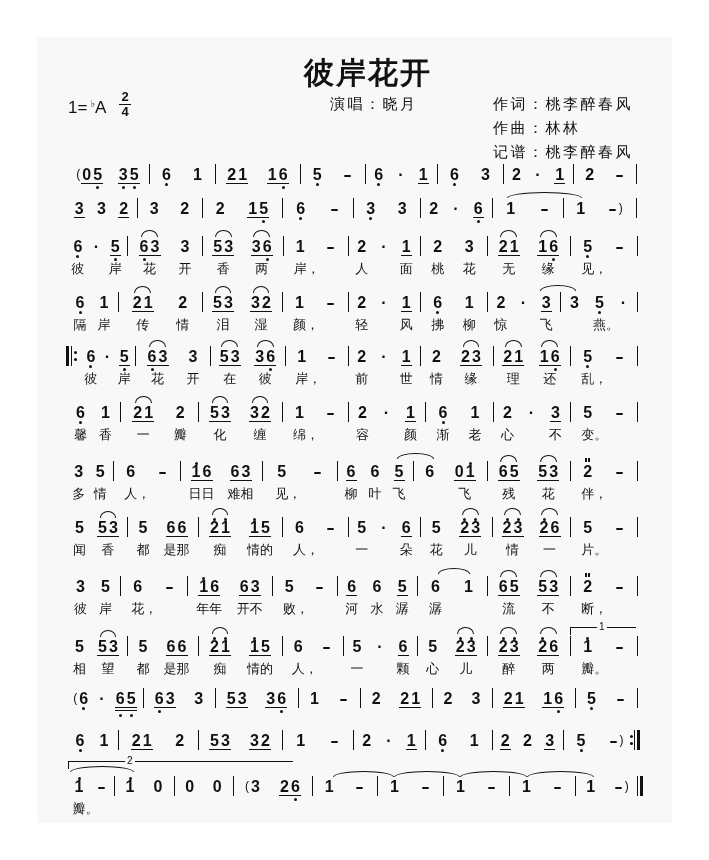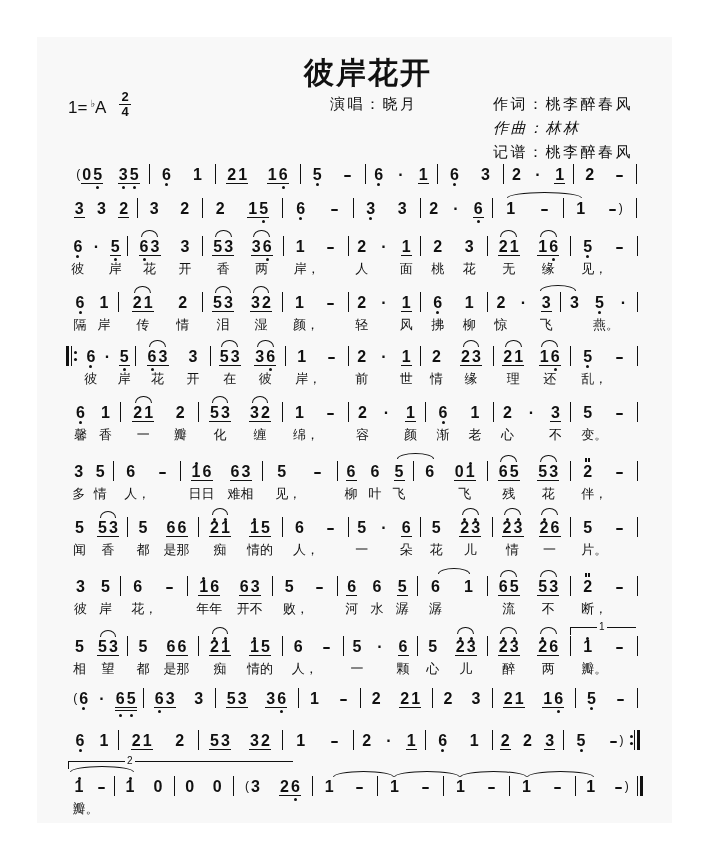--- a/index.html
+++ b/index.html
@@ -8,21 +8,21 @@
 .page{position:absolute;left:37px;top:37px;width:635px;height:786px;background:#f8f8f8;}
 .title{position:absolute;left:268px;top:56px;width:200px;text-align:center;font-size:30px;line-height:34px;font-weight:bold;letter-spacing:2px;font-family:"DejaVu Sans",sans-serif;}
 .keysig{position:absolute;left:68px;top:95px;font-size:17px;line-height:17px;white-space:nowrap;font-family:"Liberation Sans",sans-serif;}
 .keysig .flat{font-size:10px;vertical-align:6px;margin-left:3px;}
 .timesig{position:absolute;left:119px;top:91px;width:12px;text-align:center;font-size:13px;line-height:12px;font-weight:bold;font-family:"Liberation Sans",sans-serif;}
 .timesig .num{display:block;border-bottom:1.3px solid #111;padding-bottom:1px;}
 .timesig .den{display:block;padding-top:1px;}
 .credit{position:absolute;font-size:15px;line-height:16px;white-space:nowrap;letter-spacing:2.5px;font-family:"DejaVu Sans",sans-serif;}
 .c-singer{left:330px;top:96px;}
 .c-lyricist{left:493px;top:96px;}
-.c-composer{left:493px;top:120px;font-style:italic;}
+.c-composer{left:493px;top:120px;}
 .c-transcriber{left:493px;top:144px;}
 
 #score{position:absolute;left:0;top:0;width:709px;height:860px;}
 .row{position:absolute;left:0;width:709px;height:20px;}
 .measure{position:absolute;top:0;height:20px;display:flex;align-items:center;justify-content:space-around;padding:0 2px;}
 .gw{position:relative;display:inline-flex;align-items:flex-start;height:17px;}
 .paren{font-size:12px;line-height:17px;font-weight:normal;padding:0 1px;}
 .digits{position:relative;display:inline-flex;height:17px;box-sizing:content-box;}
 .digits.u1,.digits.u2{border-bottom:1.2px solid #111;}
 .digits.u2::after{content:"";position:absolute;left:0;right:0;bottom:-4px;border-bottom:1.2px solid #111;}

